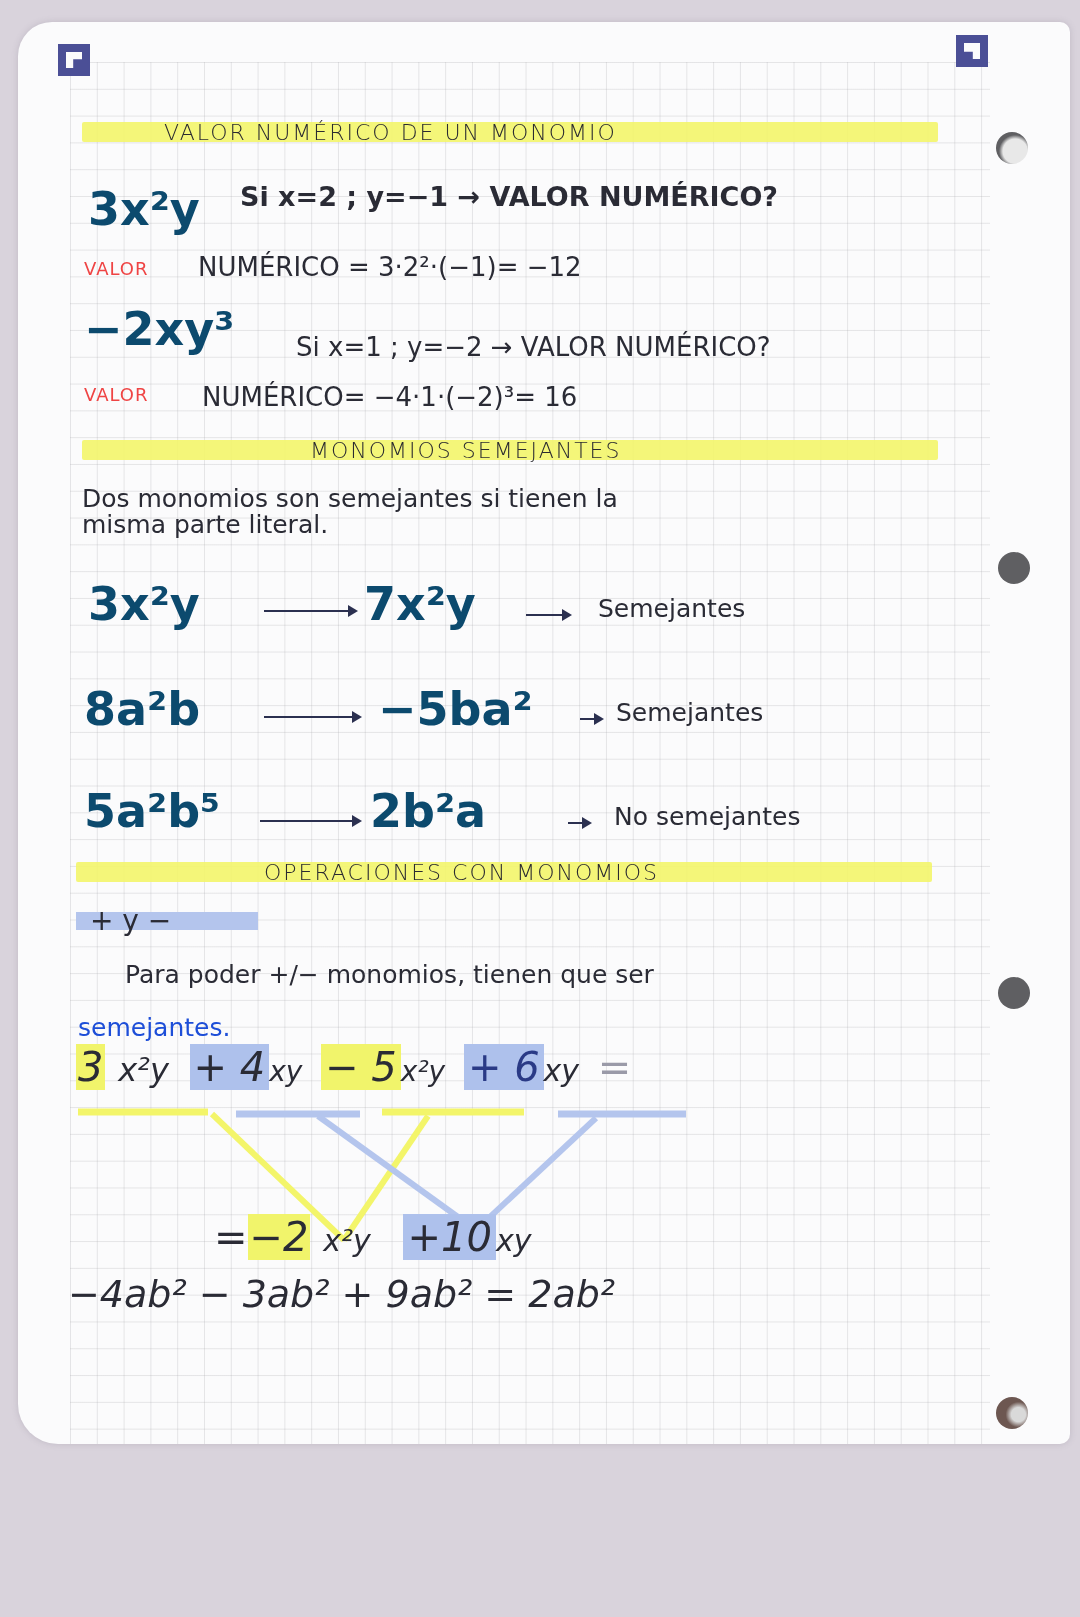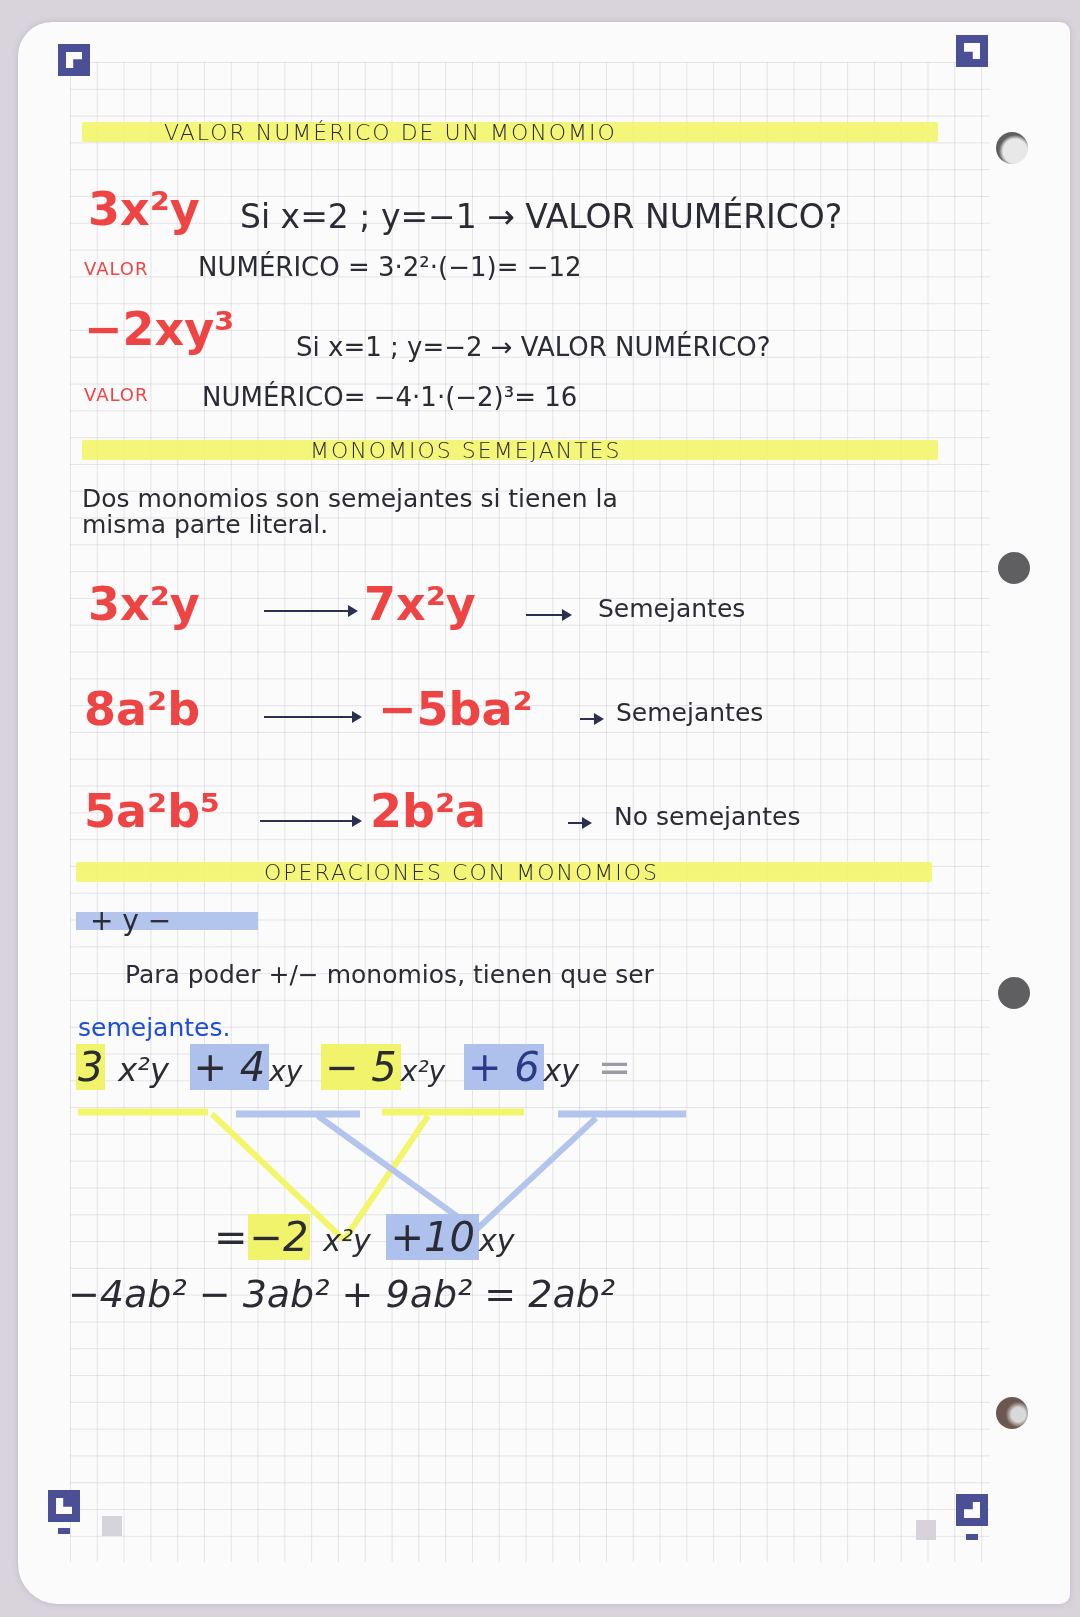--- a/index.html
+++ b/index.html
@@ -3,21 +3,21 @@
 <meta charset="utf-8">
 <style>
   html, body { margin: 0; padding: 0; }
   body {
     width: 1080px; height: 1617px; overflow: hidden;
     background: #d9d3dc;
     font-family: "DejaVu Sans", sans-serif;
     position: relative;
   }
   .page {
-    position: absolute; left: 18px; top: 22px; width: 1052px; height: 1582px;
+    position: absolute; left: 18px; top: 22px; width: 1052px; height: 1422px;
     background: #fbfbfc;
     border-radius: 34px 10px 10px 40px;
     box-shadow: 0 0 6px rgba(120,110,130,0.25);
     overflow: hidden;
   }
   .grid {
     position: absolute; left: 52px; top: 40px; width: 920px; height: 1500px;
     background-image:
       linear-gradient(to right, rgba(170,170,175,0.28) 1px, transparent 1px),
       linear-gradient(to bottom, rgba(170,170,175,0.28) 1px, transparent 1px);
@@ -42,21 +42,21 @@
     background: #5f5f62;
   }
   .hole.light { background: radial-gradient(circle at 60% 60%, #e8e8e8 45%, #5f5f62 60%); }
   .hole.brown { background: radial-gradient(circle at 70% 55%, #d9d9d9 25%, #6d5751 45%); }
 
   .hl-bar { position: absolute; height: 20px; background: #f3f56a; opacity: 0.9; border-radius: 2px; }
   .t { position: absolute; white-space: nowrap; color: #2b2c3d; }
   .title { font-size: 22px; letter-spacing: 2px; color: #2a2a30; font-family: "DejaVu Sans", sans-serif; font-weight: 300; }
   .small-caps { font-size: 18px; letter-spacing: 1px; color: #ef4444; }
   .blue-ink { color: #333a7a; }
-  .pale { font-family: "DejaVu Sans", sans-serif; font-weight: bold; color: #ef4444; font-size: 46px; }
+  .pale { font-family: "DejaVu Sans", sans-serif; font-weight: bold; color: #0c4a6e; font-size: 46px; }
   .hand { font-family: "DejaVu Sans", sans-serif; font-size: 25px; color: #2a2b35; }
   .eq { font-size: 40px; color: #2a2b35; font-style: italic; }
   .box-y { background: #f1f46b; }
   .box-b { background: #aec1ec; }
   .arrow { position: absolute; height: 2px; background: #2b3050; }
   .arrow::after { content: ""; position: absolute; right: -2px; top: -5px; border-left: 10px solid #2b3050; border-top: 6px solid transparent; border-bottom: 6px solid transparent; }
   svg.lines { position: absolute; left: 0; top: 0; }
 </style>
 </head>
 <body>
@@ -75,21 +75,21 @@
 
   <div class="hole light" style="left:978px;top:110px"></div>
   <div class="hole" style="left:980px;top:530px"></div>
   <div class="hole" style="left:980px;top:955px"></div>
   <div class="hole brown" style="left:978px;top:1375px"></div>
 
   <div class="hl-bar" style="left:64px;top:100px;width:856px;"></div>
   <div class="t title" style="left:146px;top:98px;">VALOR   NUMÉRICO   DE  UN   MONOMIO</div>
 
   <div class="t pale" style="left:70px;top:160px;">3x²y</div>
-  <div class="t hand blue-ink" style="left:222px;top:175px;font-size:33px;">Si  x=2 ; y=−1 → VALOR NUMÉRICO?</div>
+  <div class="t hand blue-ink" style="left:222px;top:159px;font-size:27px;font-weight:bold;">Si  x=2 ; y=−1 → VALOR NUMÉRICO?</div>
   <div class="t small-caps" style="left:66px;top:236px;">VALOR</div>
   <div class="t hand blue-ink" style="left:180px;top:230px;font-size:26px;">NUMÉRICO = 3·2²·(−1)= −12</div>
 
   <div class="t pale" style="left:66px;top:280px;">−2xy³</div>
   <div class="t hand blue-ink" style="left:278px;top:310px;font-size:26px;">Si  x=1 ; y=−2 → VALOR NUMÉRICO?</div>
   <div class="t small-caps" style="left:66px;top:362px;">VALOR</div>
   <div class="t hand blue-ink" style="left:184px;top:360px;font-size:26px;">NUMÉRICO= −4·1·(−2)³= 16</div>
 
   <div class="hl-bar" style="left:64px;top:418px;width:856px;"></div>
   <div class="t title" style="left:292px;top:416px;">MONOMIOS     SEMEJANTES</div>
@@ -140,17 +140,17 @@
     <line x1="326" y1="1218" x2="410" y2="1094" stroke="#f3f56a" stroke-width="6"></line>
     <line x1="218" y1="1092" x2="342" y2="1092" stroke="#b4c5ed" stroke-width="7"></line>
     <line x1="540" y1="1092" x2="668" y2="1092" stroke="#b4c5ed" stroke-width="7"></line>
     <line x1="300" y1="1094" x2="458" y2="1208" stroke="#b4c5ed" stroke-width="6"></line>
     <line x1="458" y1="1208" x2="578" y2="1096" stroke="#b4c5ed" stroke-width="6"></line>
   </svg>
 
   <div class="t eq" style="left:196px;top:1192px;">
     <span>=</span><span class="box-y" style="padding:0 2px;">−2</span>
     <span style="font-size:30px;">x²y</span>
-    <span class="box-b" style="padding:0 4px;margin-left:3px;">+10</span><span style="font-size:30px;">xy</span>
+    <span class="box-b" style="padding:0 4px;margin-left:20px;">+10</span><span style="font-size:30px;">xy</span>
   </div>
 
   <div class="t eq" style="left:50px;top:1250px;font-size:38px;">−4ab² − 3ab² + 9ab² = 2ab²</div>
 </div>
 
 </body></html>

